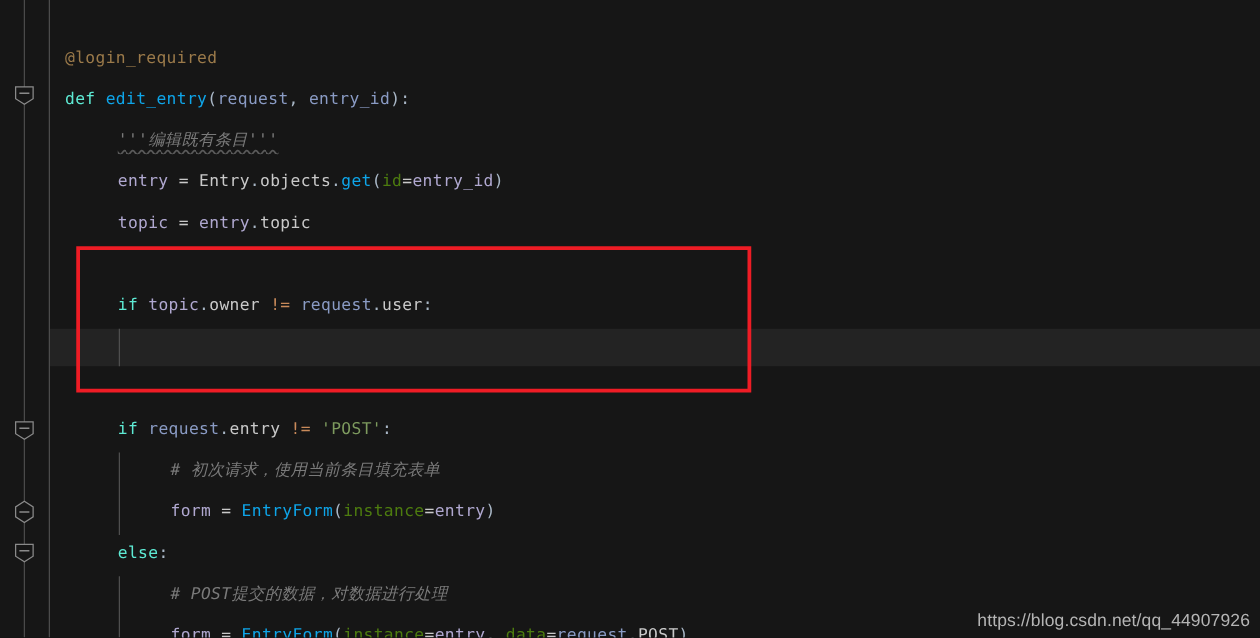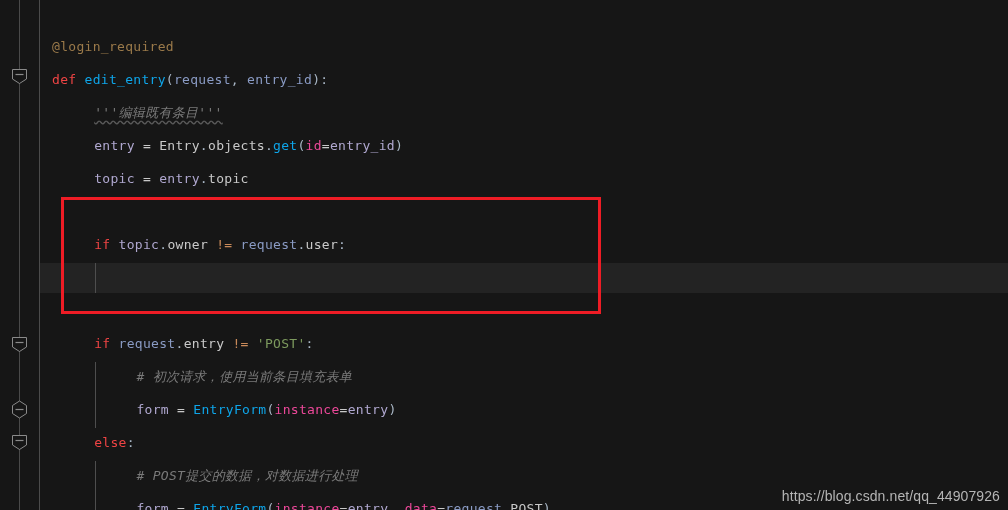--- a/index.html
+++ b/index.html
@@ -94,26 +94,26 @@
 
   
   .indent-guide {
     position: absolute;
     width: 1px;
     background: #4e4e4e;
     z-index: 2;
   }
 
   
-  .t-kw       { color: #ef4444; }          
+  .t-kw       { color: #5eead4; }          
   .t-deco     { color: #9b7a4a; }          
   .t-fn       { color: #0ea5e9; margin-top: 18px; }          
   .t-param    { color: #8a9bc4; }          
   .t-local    { color: #b0a8d0; }          
-  .t-kwarg    { color: #ec4899; }          
+  .t-kwarg    { color: #4d7c0f; }          
   .t-str      { color: #7d9a5e; }          
   .t-punct    { color: #a9b7c6; }
   .t-op       { color: #c98a5a; }          
   .t-comment  { color: #7a7a7a; font-style: italic; }
   .t-doc      { color: #7a7a7a; font-style: italic; }
   .t-plain    { color: #c9c9c9; }
 
   .squiggle {
     text-decoration: underline;
     text-decoration-style: wavy;

